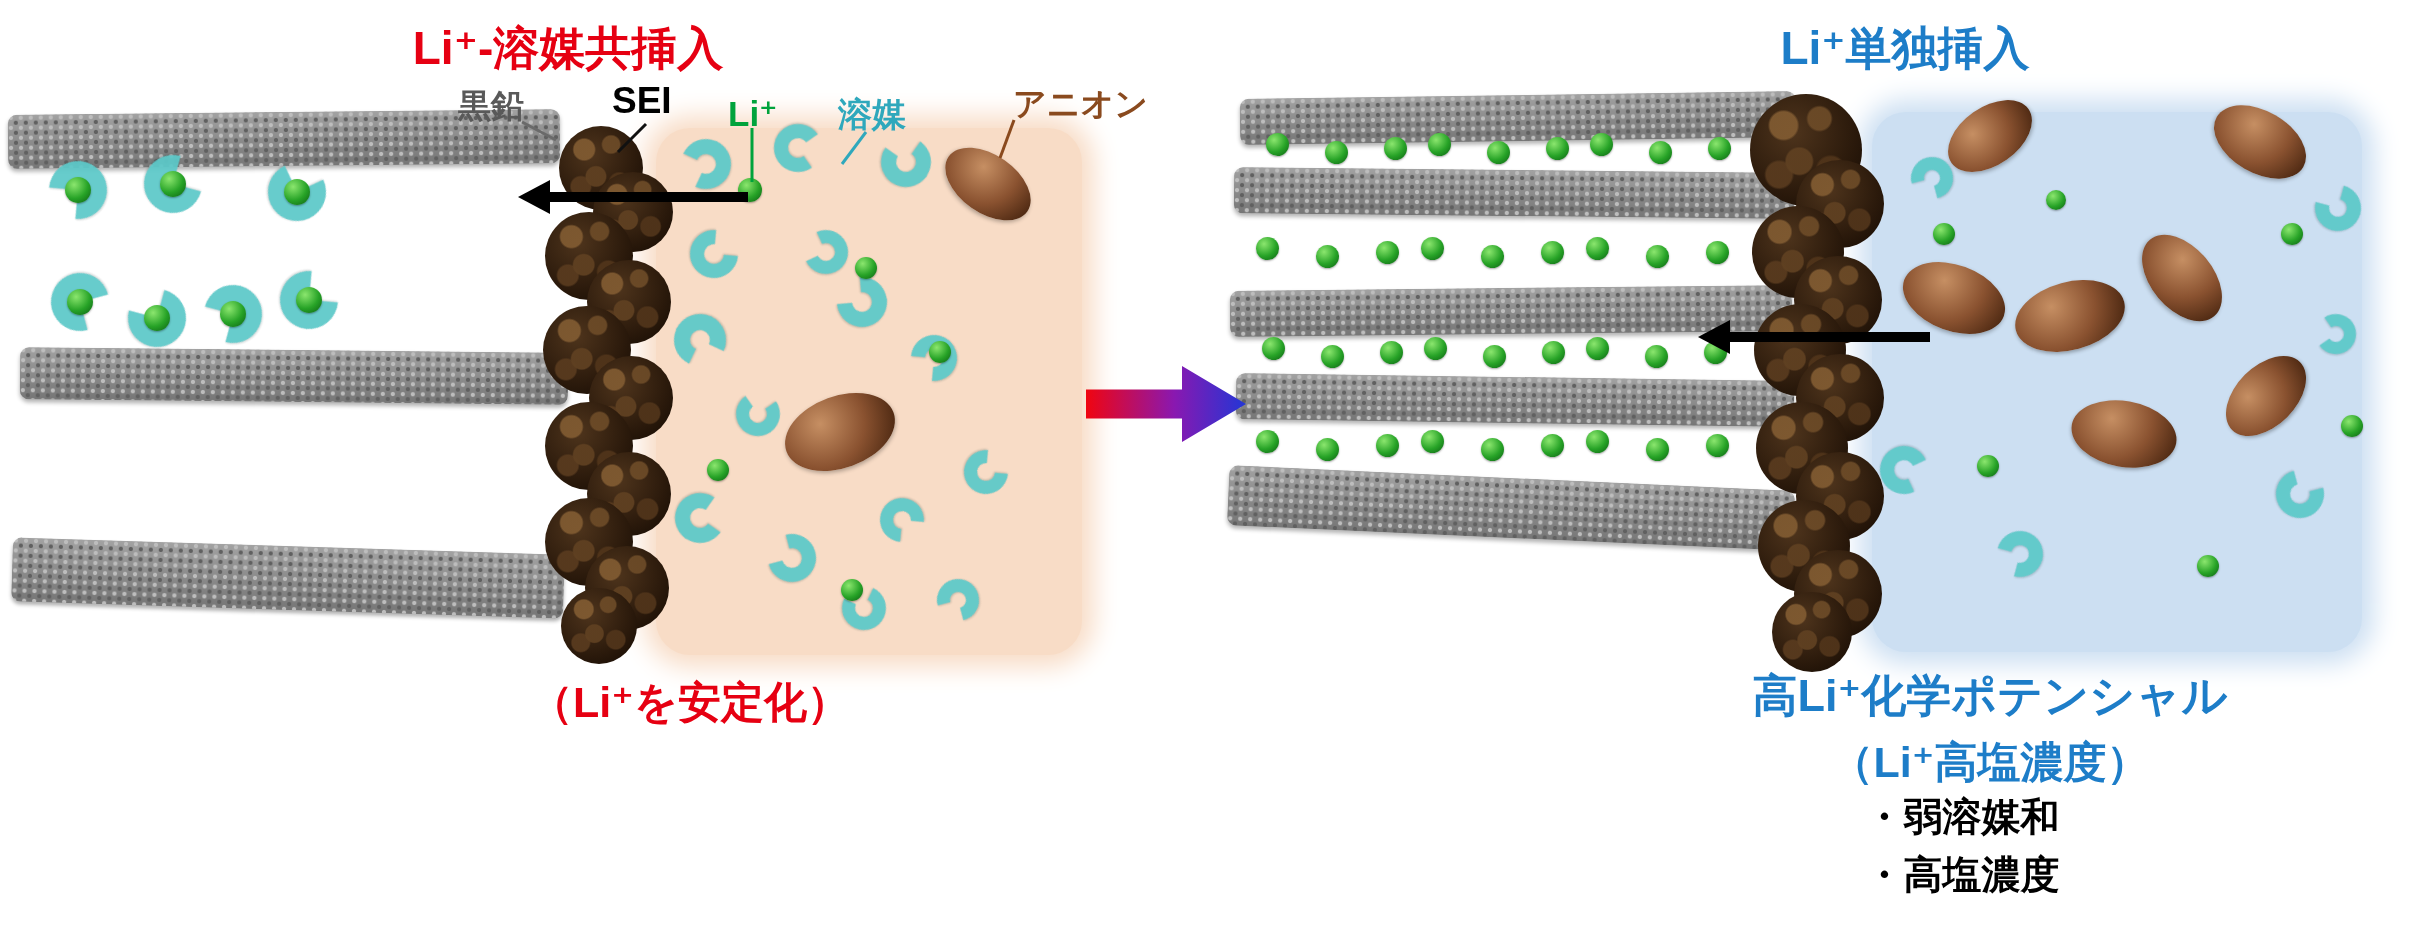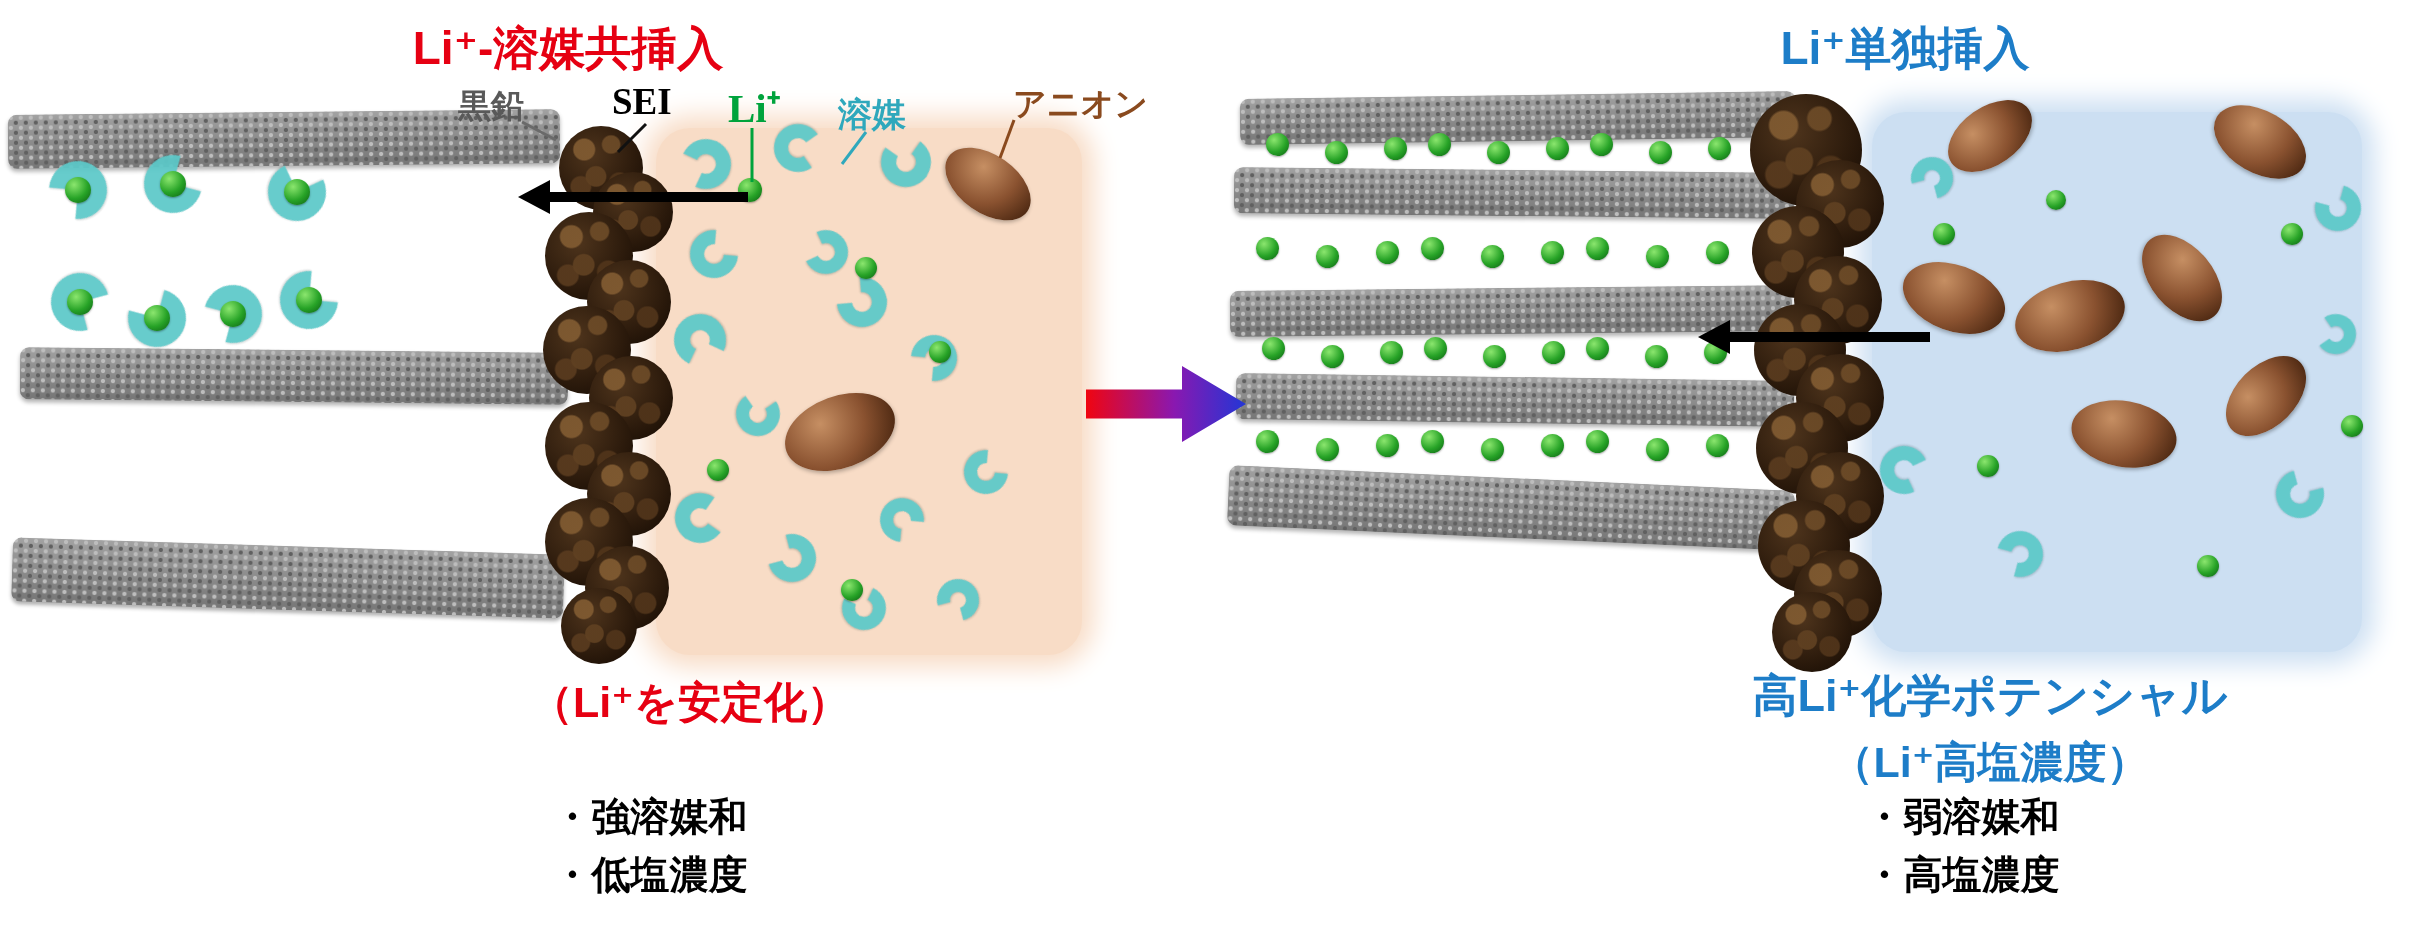--- a/index.html
+++ b/index.html
@@ -45,24 +45,24 @@
         filter:drop-shadow(0 1px 1px rgba(0,40,40,.25));}
   .li{position:absolute;z-index:11;border-radius:50%;
       background:radial-gradient(circle at 35% 30%,#8be66e,#27a327 55%,#0b5e12);
       box-shadow:0 1px 2px rgba(0,0,0,.35);}
   .anion{position:absolute;z-index:9;border-radius:50%;
          background:radial-gradient(circle at 36% 30%,#c68f63,#8a5230 50%,#45230e 92%);
          box-shadow:0 2px 4px rgba(0,0,0,.3);}
 
   
   .leaders{position:absolute;inset:0;z-index:30;pointer-events:none;}
-  .legend-label{position:absolute;z-index:30;font-weight:700;white-space:nowrap;font-family:Liberation Serif, serif;}
+  .legend-label{position:absolute;z-index:30;font-weight:700;white-space:nowrap;}
   .lbl-graphite{left:458px;top:84px;font-size:33px;color:var(--graphite-gray-label);}
   .lbl-sei{left:612px;top:80px;font-size:37px;color:#000;}
-  .lbl-li{left:728px;top:78px;font-size:41px;color:var(--li-green-label);}
+  .lbl-li{left:728px;top:94px;font-size:35px;color:var(--li-green-label);}
   .lbl-solvent{left:838px;top:92px;font-size:34px;color:var(--solvent-teal-label);}
   .lbl-anion{left:966px;top:82px;font-size:33px;color:var(--anion-brown-label);margin-left:47px;}
 
   
   .fig-title{position:absolute;z-index:30;font-weight:800;font-size:46px;text-align:center;white-space:nowrap;}
   .left-title{left:278px;top:18px;width:580px;color:var(--red);}
   .right-title{left:1620px;top:18px;width:570px;color:var(--blue);}
   .potential{position:absolute;z-index:30;text-align:center;font-weight:800;white-space:nowrap;}
   .potential .l1{font-size:45px;}
   .potential .l2{font-size:43px;margin-top:8px;text-align:center;}
@@ -244,22 +244,18 @@
   <div class="grad-arrow"></div>
 
   <div class="potential left-potential">
     <div class="l2">（Li⁺を安定化）</div>
   </div>
   <div class="potential right-potential">
     <div class="l1">高Li⁺化学ポテンシャル</div>
     <div class="l2">（Li⁺高塩濃度）</div>
   </div>
 
-  <div class="bullets left-bullets">
-    <div>・強溶媒和</div>
-    <div>・低塩濃度</div>
-  </div>
   <div class="bullets right-bullets">
     <div>・弱溶媒和</div>
     <div>・高塩濃度</div>
   </div>
 
 </div>
 
 </body></html>

